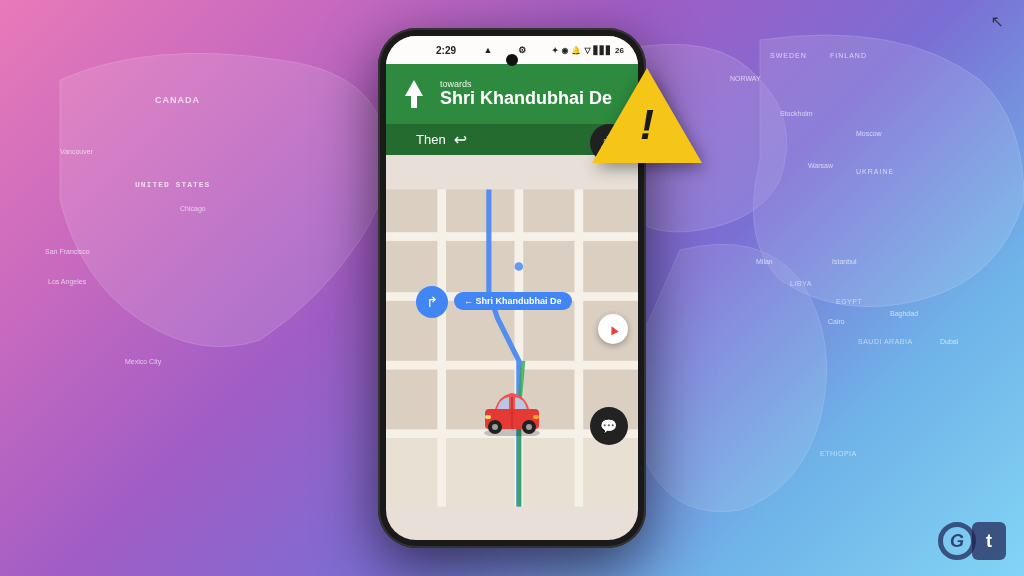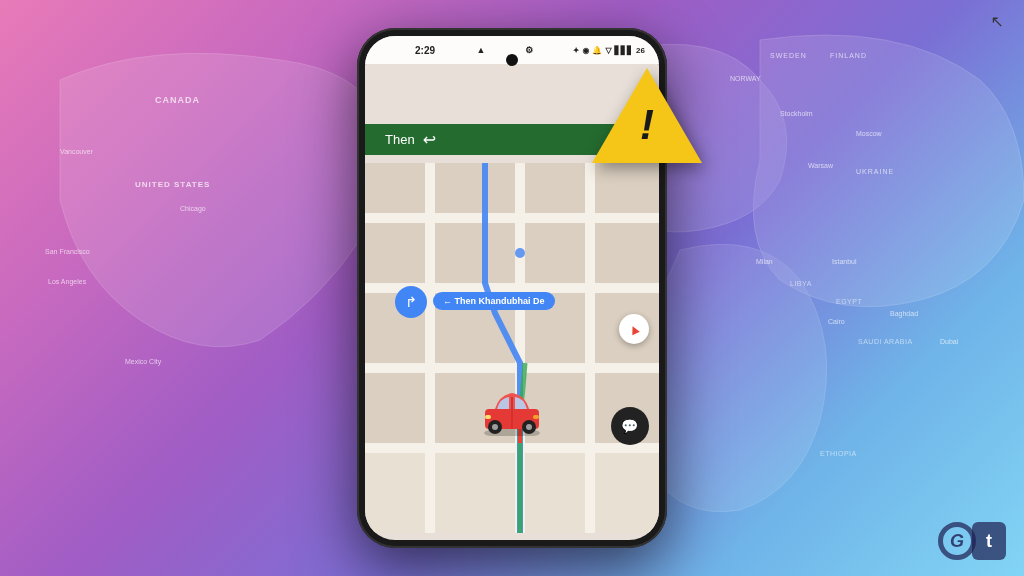--- a/index.html
+++ b/index.html
@@ -17,21 +17,21 @@
       inset: 0;
       background: linear-gradient(135deg, #e87ab8 0%, #c96abf 20%, #a05dc5 40%, #7b6ed4 60%, #6fb3e8 80%, #82d4f5 100%);
     }
 
     
     .phone {
       position: absolute;
       left: 50%;
       top: 50%;
       transform: translate(-50%, -50%);
-      width: 310px;
+      width: 268px;
       height: 520px;
       background: #1a1a1a;
       border-radius: 38px;
       box-shadow: 0 20px 60px rgba(0,0,0,0.6), inset 0 0 0 2px #333;
       overflow: hidden;
       z-index: 10;
     }
 
     .phone-screen {
       position: absolute;
@@ -143,21 +143,21 @@
       line-height: 1.1;
     }
 
     
     .then-bar {
       position: absolute;
       top: 88px;
       left: 0;
       right: 0;
       background: #246b30;
-      padding: 6px 20px;
+      padding: 6px 30px;
       display: flex;
       align-items: center;
       gap: 8px;
       z-index: 30;
     }
 
     .then-text {
       color: white;
       font-size: 13px;
       font-weight: 500;
@@ -382,21 +382,21 @@
     <path d="M 60 80 Q 150 40 280 60 Q 360 70 380 120 Q 400 180 360 240 Q 320 300 260 340 Q 200 360 140 320 Q 80 280 60 200 Z" fill="rgba(255,255,255,0.4)" stroke="rgba(255,255,255,0.6)" stroke-width="1"></path>
 
     <path d="M 620 50 Q 720 30 760 80 Q 800 120 780 180 Q 760 220 700 230 Q 640 240 620 200 Q 600 160 610 110 Z" fill="rgba(255,255,255,0.4)" stroke="rgba(255,255,255,0.6)" stroke-width="1"></path>
 
     <path d="M 760 40 Q 900 20 980 80 Q 1024 120 1024 200 Q 1000 280 920 300 Q 840 320 780 280 Q 740 240 760 160 Z" fill="rgba(255,255,255,0.4)" stroke="rgba(255,255,255,0.6)" stroke-width="1"></path>
 
     <path d="M 680 250 Q 760 230 800 280 Q 840 340 820 420 Q 800 490 740 510 Q 680 520 650 470 Q 620 410 640 340 Z" fill="rgba(255,255,255,0.35)" stroke="rgba(255,255,255,0.5)" stroke-width="1"></path>
   </svg>
 
   <span style="position:absolute;top:95px;left:155px;font-size:9px;color:rgba(255,255,255,0.7);font-weight:600;letter-spacing:1px;">CANADA</span>
-  <span style="position:absolute;top:180px;left:135px;font-size:8px;color:rgba(255,255,255,0.7);font-weight:600;letter-spacing:1px;">UNITED STATES</span>
+  <span style="position:absolute;top:180px;left:135px;font-size:8px;color:rgba(255,255,255,0.7);font-weight:600;letter-spacing:1px;font-family:Liberation Mono, monospace;">UNITED STATES</span>
   <span style="position:absolute;top:148px;left:60px;font-size:7px;color:rgba(255,255,255,0.65);">Vancouver</span>
   <span style="position:absolute;top:248px;left:45px;font-size:7px;color:rgba(255,255,255,0.65);">San Francisco</span>
   <span style="position:absolute;top:278px;left:48px;font-size:7px;color:rgba(255,255,255,0.65);">Los Angeles</span>
   <span style="position:absolute;top:205px;left:180px;font-size:7px;color:rgba(255,255,255,0.65);">Chicago</span>
   <span style="position:absolute;top:358px;left:125px;font-size:7px;color:rgba(255,255,255,0.65);">Mexico City</span>
   <span style="position:absolute;top:52px;left:770px;font-size:7px;color:rgba(255,255,255,0.65);letter-spacing:1px;">SWEDEN</span>
   <span style="position:absolute;top:52px;left:830px;font-size:7px;color:rgba(255,255,255,0.65);letter-spacing:1px;">FINLAND</span>
   <span style="position:absolute;top:75px;left:730px;font-size:7px;color:rgba(255,255,255,0.65);">NORWAY</span>
   <span style="position:absolute;top:110px;left:780px;font-size:7px;color:rgba(255,255,255,0.65);">Stockholm</span>
   <span style="position:absolute;top:130px;left:856px;font-size:7px;color:rgba(255,255,255,0.65);">Moscow</span>
@@ -424,20 +424,30 @@
       <div class="status-icons">
         <span>✦</span>
         <span>◉</span>
         <span>🔔</span>
         <span>▽</span>
         <span>▋▋▋</span>
         <span>26</span>
       </div>
     </div>
 
+    <div class="nav-header">
+      <div class="nav-arrow">
+        <div class="nav-arrow-up"></div>
+        <div class="nav-arrow-shaft"></div>
+      </div>
+      <div class="nav-text">
+        <div class="nav-towards">towards</div>
+        <div class="nav-destination">Shri Khandubhai De</div>
+      </div>
+    </div>
 
     <div class="then-bar">
       <span class="then-text">Then</span>
       <span class="then-turn-icon">↩</span>
     </div>
 
     <div class="volume-btn">
       <span>🔊</span>
     </div>
 
@@ -484,21 +494,21 @@
 
         <circle cx="155" cy="90" r="5" fill="#4285f4" opacity="0.8"></circle>
 
         <circle cx="130" cy="135" r="4" fill="#9c27b0" opacity="0.7"></circle>
       </svg>
 
       <div class="turn-bubble">
         <span>↱</span>
       </div>
 
-      <div class="street-label">← Then Khandubhai De</div>
+      <div class="street-label">← Shri Khandubhai De</div>
 
       <div class="compass">
         <span style="color:#ea4335;font-size:14px;transform:rotate(-25deg);display:inline-block;">▲</span>
       </div>
 
       <div class="chat-btn">
         <span>💬</span>
       </div>
 
       <div class="car-container">

